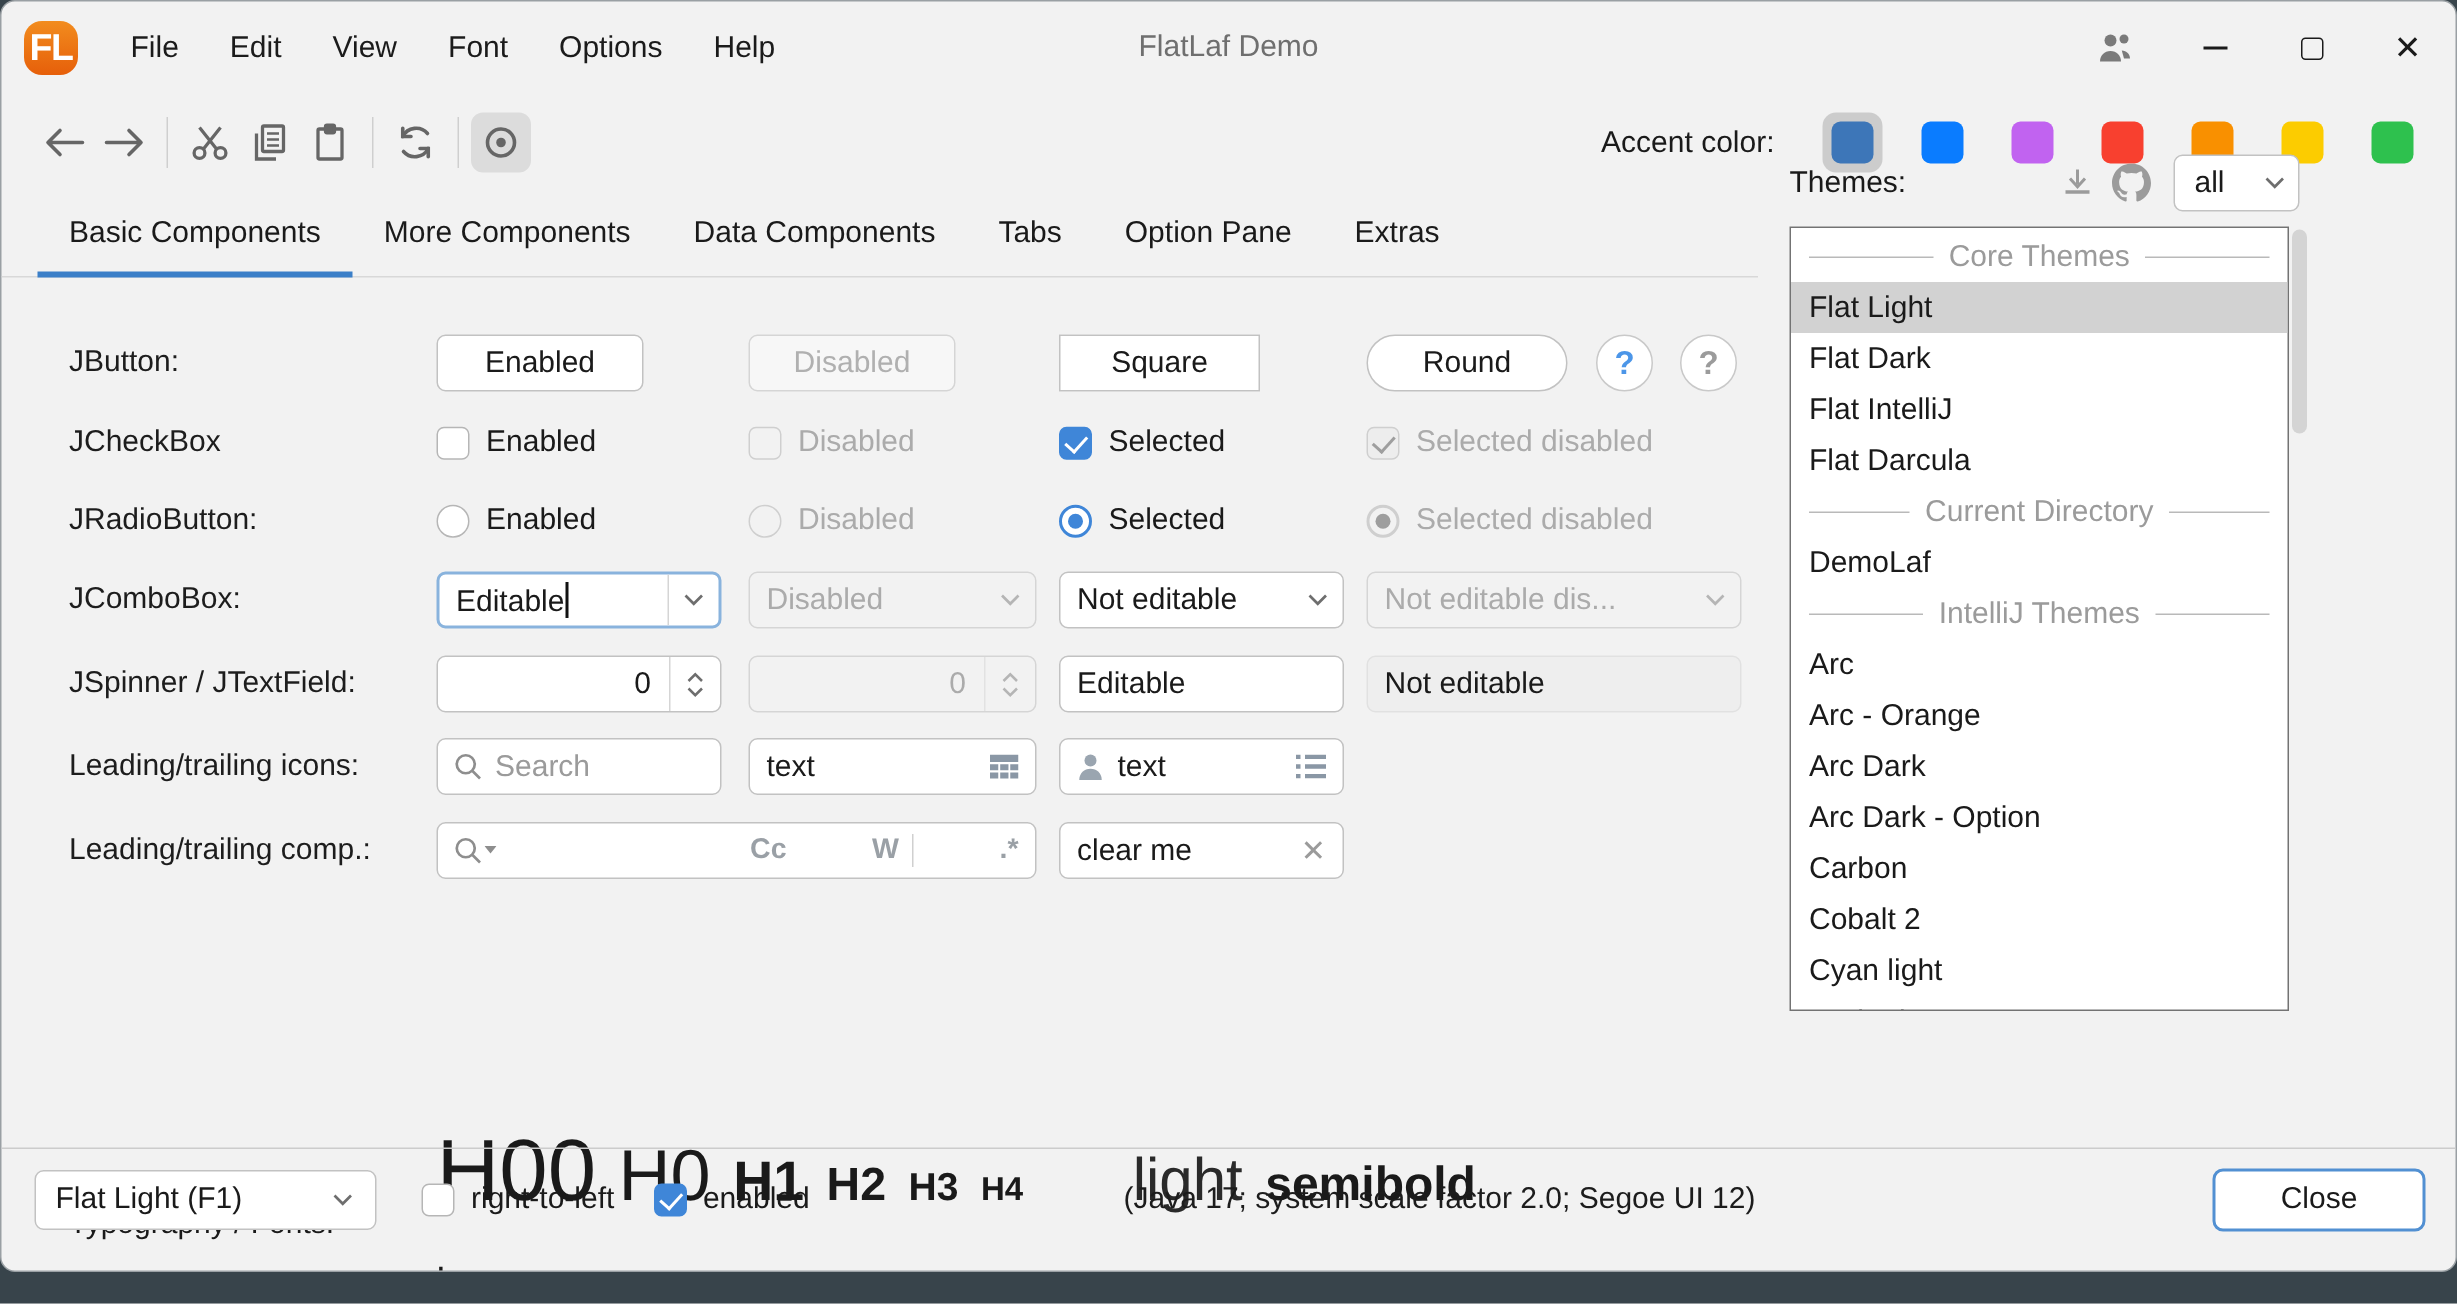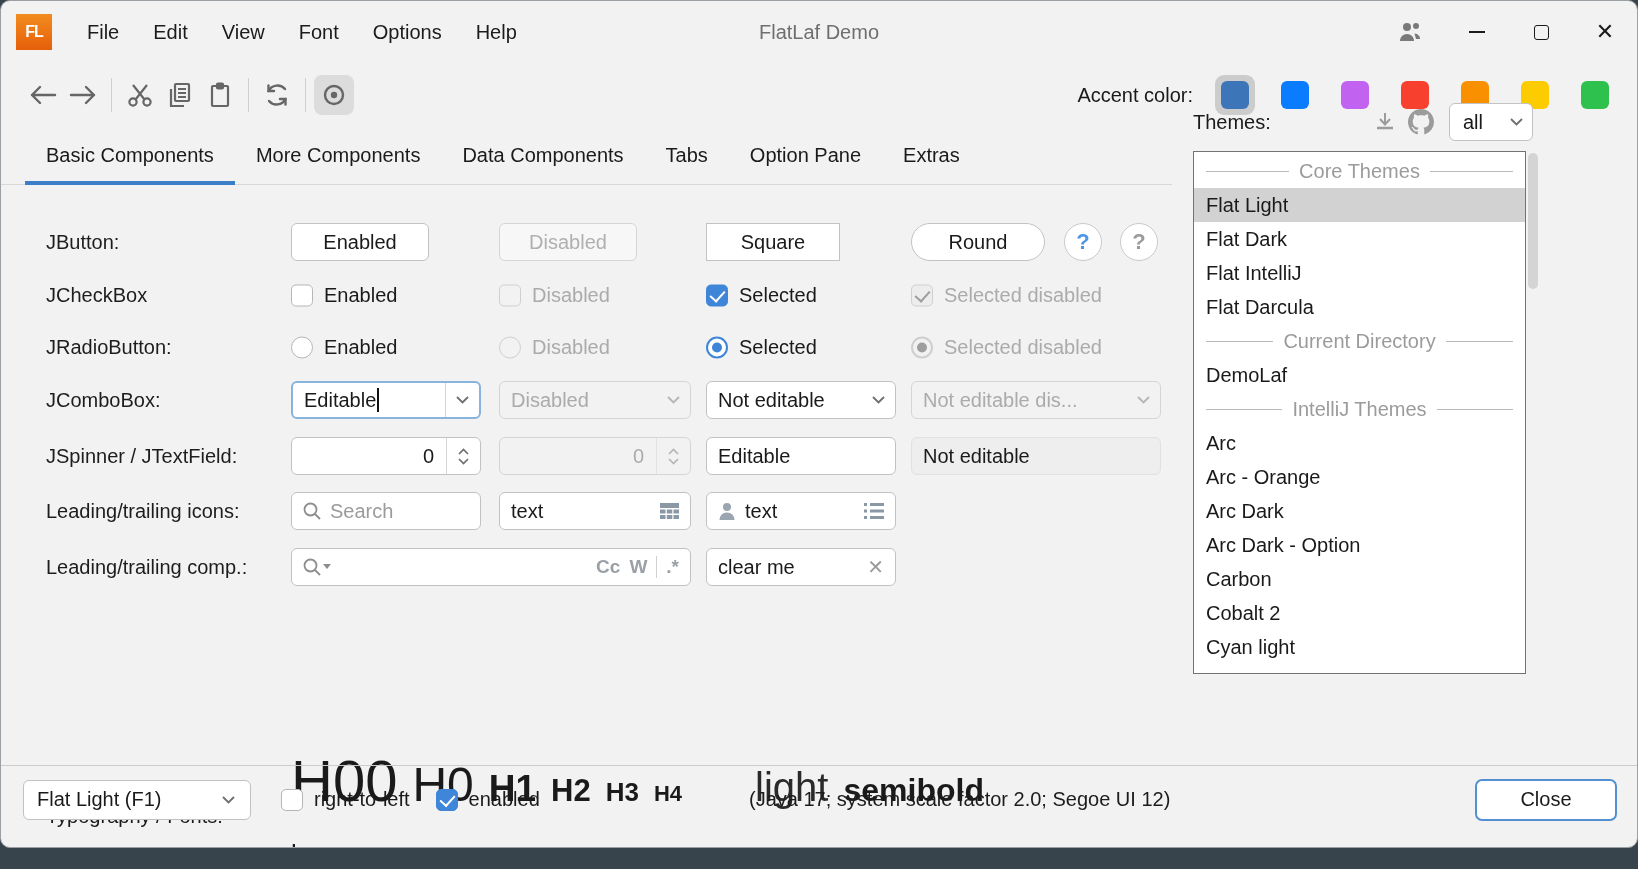--- a/index.html
+++ b/index.html
@@ -12,23 +12,23 @@
     overflow:hidden;
   }
   .window {
     position:absolute; left:0; top:0; width:1638px; height:848px;
     background:#f2f2f2; border-radius:10px; overflow:hidden;
     border:1px solid #9aa0a4;
   }
   
   .titlebar { position:relative; height:62px; display:flex; align-items:center; }
   .app-logo {
-    width:36px; height:36px; margin-left:15px; border-radius:0;
+    width:36px; height:36px; margin-left:15px; border-radius:12px;
     background:linear-gradient(180deg,#f28c1e,#e65f0a);
-    color:#fff; font-weight:bold; font-size:16px; letter-spacing:-1px;
+    color:#fff; font-weight:bold; font-size:25px; letter-spacing:-1px;
     display:flex; align-items:center; justify-content:center;
   }
   .menubar { display:flex; margin-left:18px; }
   .menu-item { padding:8px 17px; font-size:20px; color:#1b1b1b; cursor:default; }
   .win-title {
     position:absolute; left:50%; top:50%; transform:translate(-50%,-50%);
     font-size:20px; color:#6f6f6f;
   }
   .titlebar-right { position:absolute; right:0; top:0; height:62px; display:flex; align-items:center; }
   .tb-btn { width:64px; height:62px; display:flex; align-items:center; justify-content:center; color:#333; }
@@ -36,21 +36,21 @@
   .glyph-min { width:16px; height:2px; background:#1a1a1a; }
   .glyph-max { width:15px; height:15px; border:1.8px solid #1a1a1a; border-radius:3px; }
   .glyph-close { font-size:22px; line-height:1; color:#1a1a1a; }
   
   .toolbar { height:64px; display:flex; align-items:center; padding:0 22px; position:relative; }
   .tool-btn { width:40px; height:40px; display:flex; align-items:center; justify-content:center; border-radius:8px; color:#666; }
   .tool-btn svg { display:block; }
   .tool-sep { width:1px; height:34px; background:#cfcfcf; margin:0 8px; }
   .tool-btn.toggled { background:#dcdcdc; }
   .accent-area { position:absolute; right:22px; top:0; height:64px; display:flex; align-items:center; gap:20px; }
-  .accent-label { font-size:20px; margin-right:2px; }
+  .accent-label { font-size:20px; margin-right:12px; }
   .swatch { width:28px; height:28px; border-radius:6px; cursor:pointer; }
   .swatch-wrap { width:40px; height:40px; border-radius:9px; display:flex; align-items:center; justify-content:center; }
   .swatch-wrap.selected { background:#cccccc; }
   
   .main { position:relative; height:640px; }
   .tabbar { position:absolute; left:0; top:0; width:1171px; height:58px; padding-left:24px; display:flex; border-bottom:1px solid #d8d8d8; }
   .tab { padding:0 21px; display:flex; align-items:center; font-size:20px; position:relative; cursor:pointer; }
   .tab.selected::after { content:""; position:absolute; left:0; right:0; bottom:-1px; height:4px; background:#3b7fc8; }
   
   .content { position:absolute; left:0; top:58px; width:1171px; height:582px; }
@@ -100,21 +100,21 @@
   .spin { height:38px; background:#fff; border:1px solid #c2c2c2; border-radius:6px; display:flex; font-size:20px; overflow:hidden; }
   .spin .val { flex:1; display:flex; align-items:center; justify-content:flex-end; padding-right:12px; }
   .spin .btns { width:34px; border-left:1px solid #d5d5d5; display:flex; flex-direction:column; align-items:center; justify-content:center; gap:3px; cursor:pointer; }
   .spin.dis { background:#f2f2f2; border-color:#d5d5d5; color:#ababab; }
   .spin.dis .btns { border-left-color:#e2e2e2; }
   .tf { height:38px; background:#fff; border:1px solid #c2c2c2; border-radius:6px; display:flex; align-items:center; font-size:20px; padding:0 11px; gap:9px; }
   .tf.dis { background:#eeeeee; border-color:#e1e1e1; }
   .tf .grow { flex:1; }
   .ph { color:#9b9b9b; }
   .tf svg { flex:0 0 auto; display:block; }
-  .mini-btn { color:#9aa0a6; font-weight:bold; font-size:19px; cursor:pointer; }
+  .mini-btn { color:#9aa0a6; font-weight:bold; font-size:19px; cursor:pointer;margin-left:48px; }
   .tf-sep { width:1px; height:22px; background:#d0d0d0; }
   .clear-x { color:#9b9b9b; font-size:20px; cursor:pointer; }
   
   .typo-row { position:absolute; left:0; top:562px; width:1171px; }
   .typo-label { position:absolute; left:45px; top:58px; font-size:20px; }
   .typo-line1 { position:absolute; left:290px; top:0; display:flex; align-items:baseline; gap:15px; white-space:nowrap; }
   .typo-line2 { position:absolute; left:290px; top:92px; display:flex; align-items:baseline; gap:15px; white-space:nowrap; }
   .h00 { font-size:58px; } .h0 { font-size:48px; }
   .h1t { font-size:37px; font-weight:bold; } .h2t { font-size:31px; font-weight:bold; }
   .h3t { font-size:26px; font-weight:bold; } .h4t { font-size:22px; font-weight:bold; }

